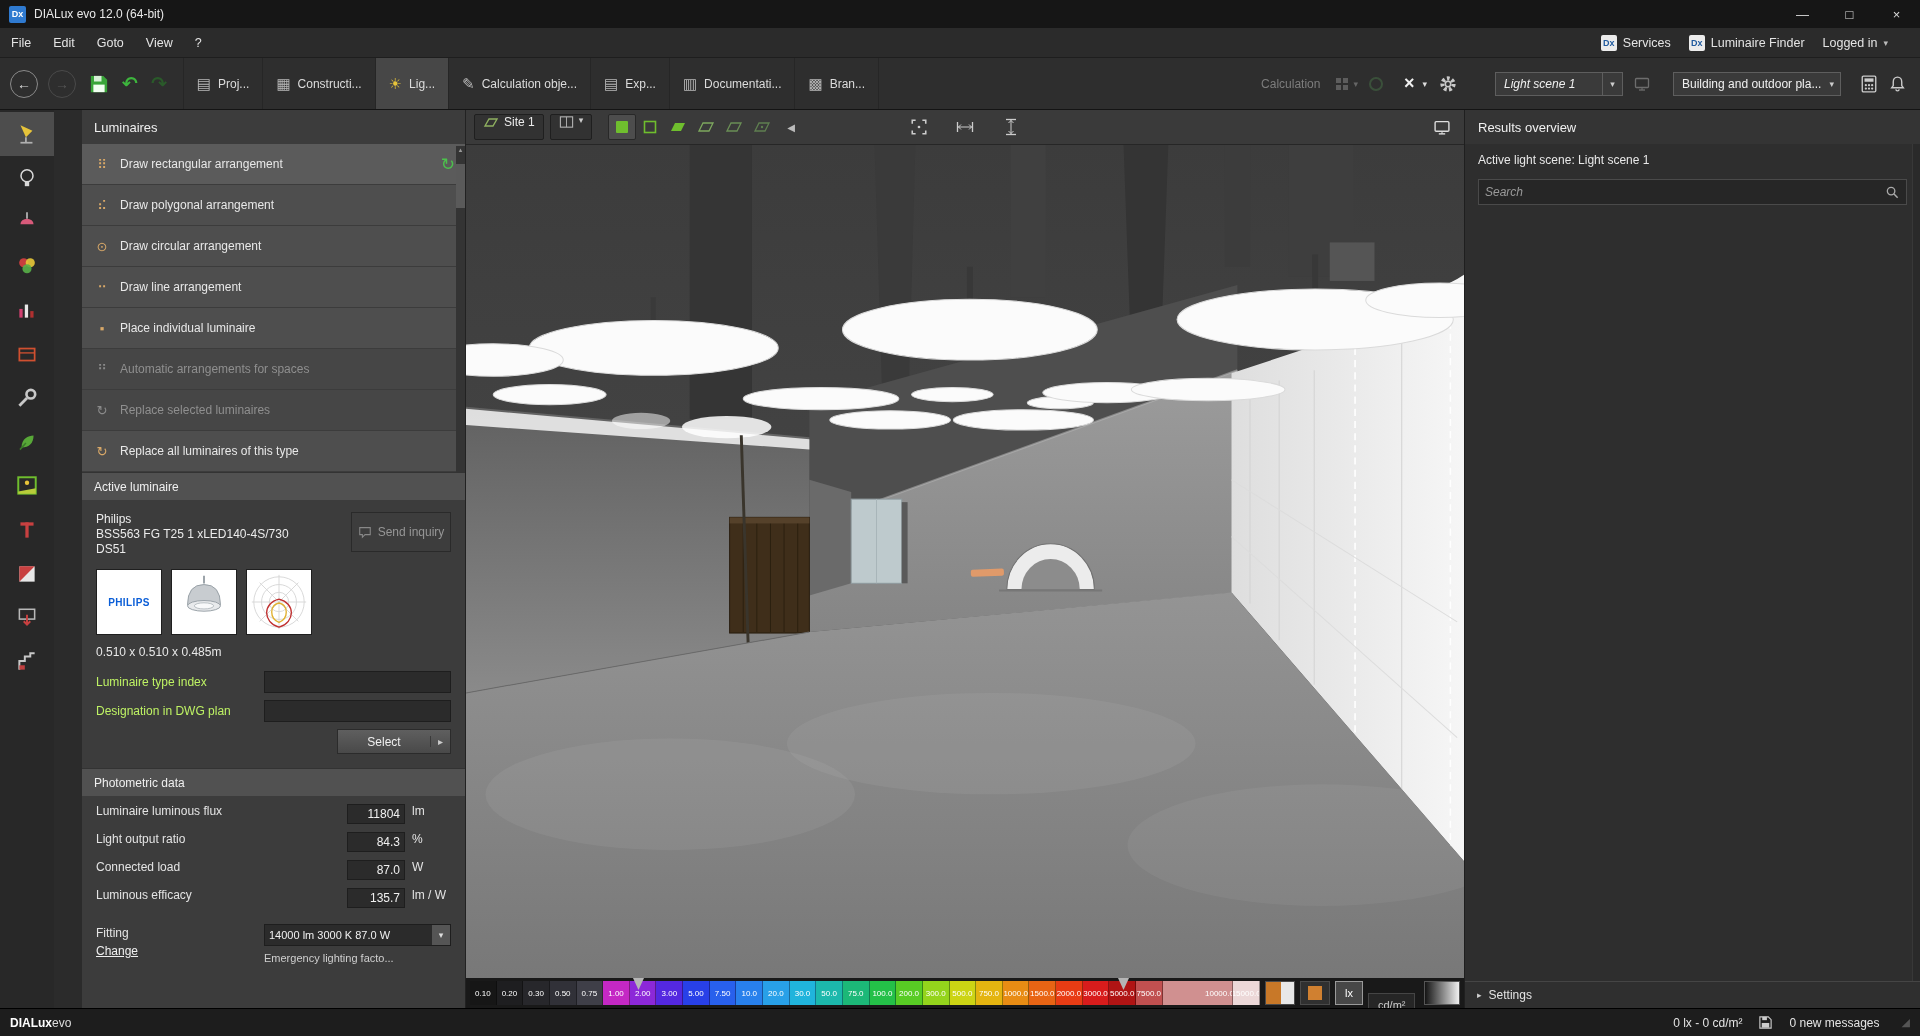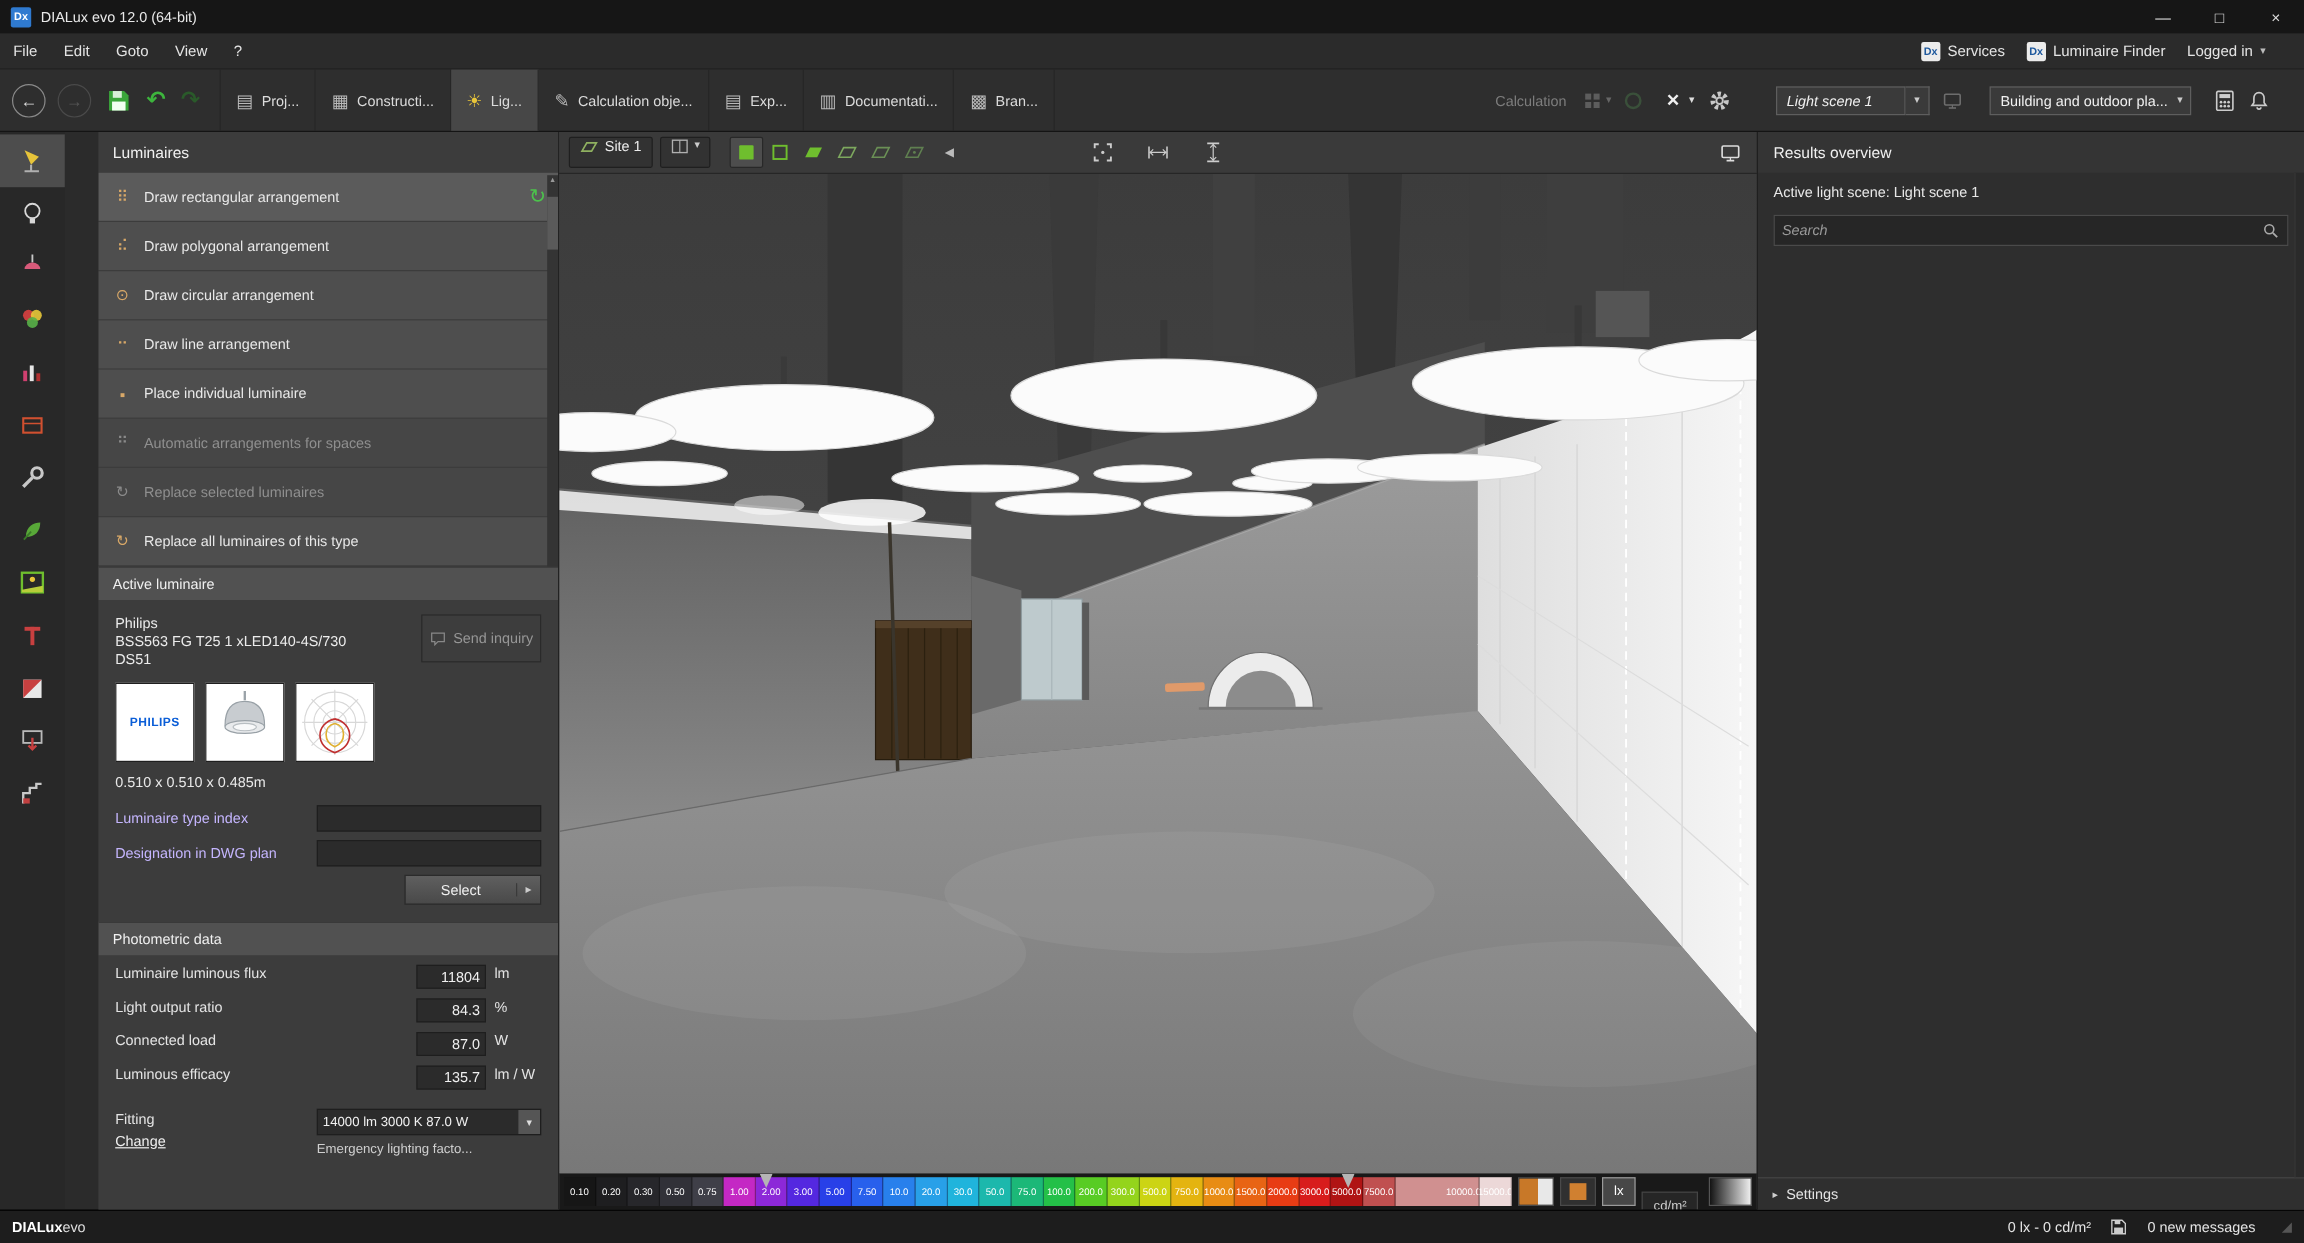--- a/index.html
+++ b/index.html
@@ -29,21 +29,21 @@
 .nav-circle.disabled{border-color:#4a4a4a;color:#565656;}
 .ico-btn{margin-left:13px;display:flex;align-items:center;justify-content:center;flex:none;}
 .glyph-green{color:#3db53d;font-size:19px;font-weight:bold;}
 .glyph-green.dim{color:#2a5a2a;}
 .tabs{display:flex;height:100%;margin-left:16px;}
 .tab{display:flex;align-items:center;gap:7px;padding:0 13px;border-right:1px solid #262626;color:#dcdcdc;font-size:12px;white-space:nowrap;}
 .tab:first-child{border-left:1px solid #262626;}
 .tab.active{background:#474747;}
 .tab-icon{font-size:15px;color:#b8b8b8;}
 .tab.active .tab-icon{color:#e8c53a;}
-.tbr{display:flex;align-items:center;margin-left:auto;padding-right:19px;}
+.tbr{display:flex;align-items:center;margin-left:auto;padding-right:4px;}
 .calc-label{color:#7d7d7d;font-size:12px;margin-right:14px;}
 .mini{display:flex;align-items:center;margin-right:10px;}
 .dim-arrow{color:#666;font-size:9px;margin-left:3px;}
 .x-btn{color:#f0f0f0;font-size:18px;font-weight:bold;margin:0 8px 0 10px;}
 .dd-arrow-w{color:#ddd;font-size:9px;margin-right:12px;}
 .select-box{height:24px;background:#3a3a3a;border:1px solid #5e5e5e;display:flex;align-items:center;padding:0 8px;font-size:12px;color:#f0f0f0;white-space:nowrap;}
 .ls-box{width:108px;margin-left:28px;font-style:italic;}
 .dd-btn{width:20px;height:24px;background:#3a3a3a;border:1px solid #5e5e5e;border-left:none;display:flex;align-items:center;justify-content:center;font-size:9px;color:#ccc;}
 .bld-box{width:168px;margin-left:12px;justify-content:space-between;}
 .bld-box .arr{font-size:9px;color:#ccc;margin-left:8px;}
@@ -72,21 +72,21 @@
 .sec-header{height:28px;background:#515151;display:flex;align-items:center;padding-left:12px;font-size:12px;color:#f0f0f0;flex:none;border-top:1px solid #333;}
 .al-body{padding:12px 14px 14px;flex:none;}
 .brand-row{display:flex;margin-bottom:12px;}
 .brand-lines{flex:1;line-height:15px;font-size:12px;color:#ececec;}
 .inq-btn{flex:none;width:100px;height:40px;background:#3d3d3d;border:1px solid #2a2a2a;color:#969696;font-size:12px;display:flex;align-items:center;justify-content:center;gap:6px;align-self:flex-start;}
 .thumbs{display:flex;gap:9px;margin-bottom:10px;}
 .thumb{width:66px;height:66px;background:#fff;border:1px solid #1f1f1f;display:flex;align-items:center;justify-content:center;overflow:hidden;}
 .philips-word{color:#0b5ed7;font-weight:bold;font-size:10px;letter-spacing:.4px;}
 .dims{font-size:12px;color:#e8e8e8;margin-bottom:12px;}
 .field-row{display:flex;align-items:center;margin-bottom:7px;}
-.field-label{width:168px;font-size:12px;color:#c4b5fd;flex:none;}
+.field-label{width:168px;font-size:12px;color:#bef264;flex:none;}
 .field-input{flex:1;height:22px;background:#2b2b2b;border:1px solid #1e1e1e;color:#eee;padding:0 5px;font-size:12px;outline:none;}
 .select-row{display:flex;margin-top:6px;}
 .select-btn{margin-left:auto;width:114px;height:25px;background:linear-gradient(#5f5f5f,#494949);border:1px solid #2b2b2b;color:#f0f0f0;font-size:12px;display:flex;align-items:center;}
 .select-btn .lbl{flex:1;text-align:center;}
 .select-btn .arr{width:20px;border-left:1px solid #3a3a3a;text-align:center;font-size:10px;color:#ccc;}
 .ph-body{padding:8px 14px 0;}
 .ph-row{display:flex;align-items:flex-start;height:28px;}
 .ph-label{flex:1;font-size:12px;color:#e4e4e4;}
 .ph-value{width:58px;height:20px;background:#2b2b2b;border:1px solid #1e1e1e;text-align:right;padding:2px 4px 0 0;font-size:12px;color:#f0f0f0;flex:none;}
 .ph-unit{width:46px;padding-left:7px;font-size:12px;color:#e4e4e4;flex:none;}

